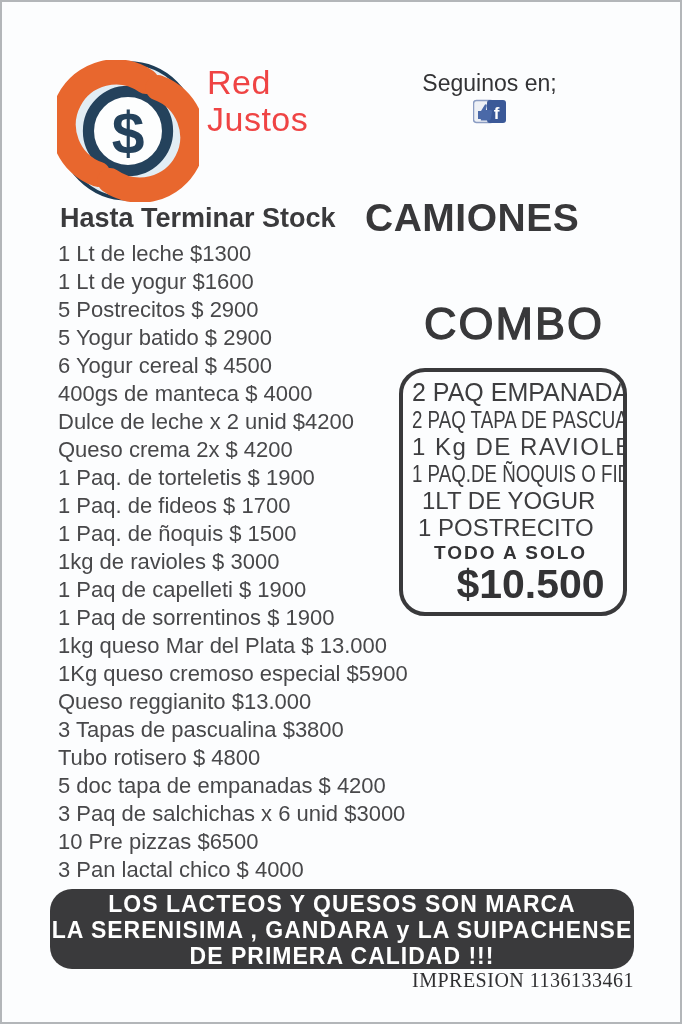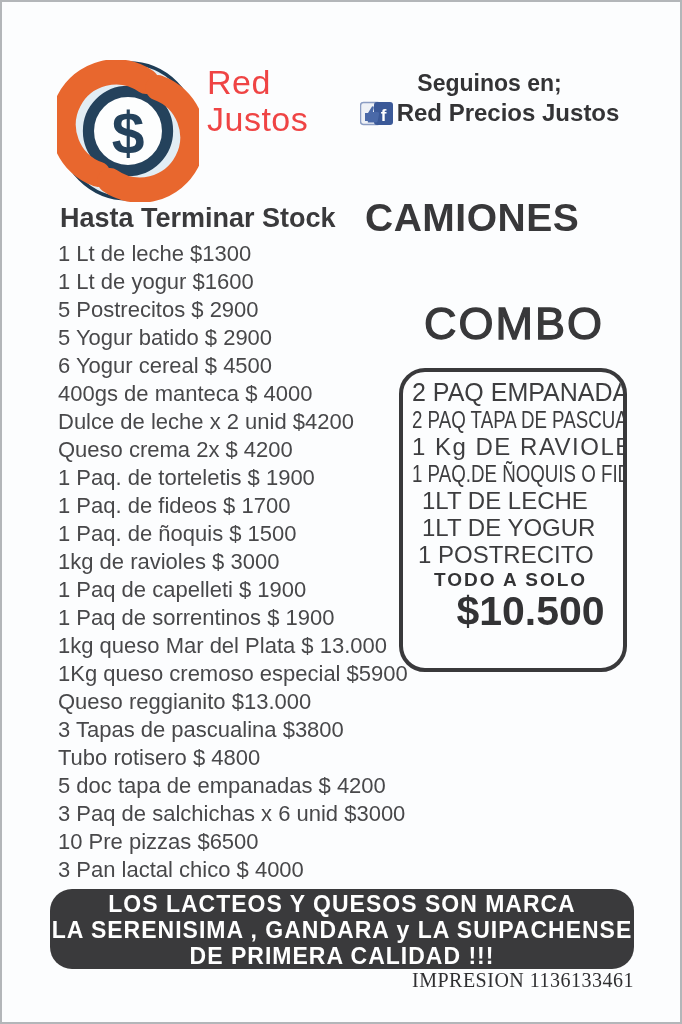--- a/index.html
+++ b/index.html
@@ -6,38 +6,38 @@
   .page{
     position:relative; width:682px; height:1024px; margin:0 auto;
     background:#fcfdfe; border:2px solid #b3b6b9; box-sizing:border-box;
     overflow:hidden; font-family:"Liberation Sans", sans-serif; color:#414143;
   }
   
   .logo{position:absolute; left:55px; top:58px; width:142px; height:142px;}
   .brand{position:absolute; left:205px; top:62px; font-size:34px; line-height:37px;
          font-weight:500; color:#ef4444; letter-spacing:0.5px;}
   .social{position:absolute; left:360px; top:68px; width:255px; text-align:center;}
-  .social-heading{font-size:23px; font-weight:700; color:#333335;}
+  .social-heading{font-size:23px; font-weight:400; color:#333335;}
   .social-row{display:flex; align-items:center; justify-content:center; gap:4px; margin-top:2px;}
   .fb-badge{width:33px; height:25px; flex:0 0 auto;}
   .social-handle{font-size:24px; font-weight:700; color:#333335; white-space:nowrap;}
   
   .stock-heading{position:absolute; left:58px; top:201px; font-size:27px; font-weight:700;
                  color:#3a3a3c; white-space:nowrap;}
   .camiones-heading{position:absolute; left:363px; top:194px; font-size:39px; font-weight:700;
                     color:#38383a; letter-spacing:0.5px; white-space:nowrap;}
   
   .price-list{position:absolute; left:56px; top:238px; font-size:22px; line-height:28px;
               color:#48484a; white-space:nowrap;}
   .price-list div{height:28px;}
   
   .combo-heading{position:absolute; left:397px; top:296px; width:230px; text-align:center;
                  font-size:45px; font-weight:400; color:#38383a; letter-spacing:2px;
                  -webkit-text-stroke:1.3px #38383a;}
-  .combo-box{position:absolute; left:397px; top:366px; width:228px; height:304px;
+  .combo-box{position:absolute; left:397px; top:366px; width:228px; height:248px;
              border:4px solid #39393b; border-radius:26px; box-sizing:border-box;
              padding:7px 0 0 9px; overflow:hidden; background:#fcfdfe;}
   .combo-item{color:#3d3d3f; line-height:27px; white-space:nowrap;}
   .ci-1{font-size:25px;}
   .ci-2{font-size:24px; transform:scaleX(0.78); transform-origin:left center;}
   .ci-3{font-size:24px; letter-spacing:1.5px;}
   .ci-4{font-size:24px; transform:scaleX(0.78); transform-origin:left center;}
   .ci-5,.ci-6{font-size:24px; padding-left:10px;}
   .ci-7{font-size:24px; padding-left:6px;}
   .combo-tagline{font-size:19px; font-weight:700; letter-spacing:2px; color:#333335;
@@ -77,21 +77,20 @@
     <div class="social-heading">Seguinos en;</div>
     <div class="social-row">
       <span class="fb-badge">
         <svg viewBox="0 0 33 25" width="33" height="25" aria-hidden="true">
           <rect x="0.5" y="1.5" width="20" height="22" rx="3" fill="#eef1f6" stroke="#8b9dc3" stroke-width="1.5"></rect>
           <rect x="14" y="1" width="19" height="23" rx="3" fill="#3b5998"></rect>
           <path d="M5 12 h3 v8 h-3 z M8 12 l4 -6.5 q2 -1 1.8 1.2 l-0.9 4.3 h4.6 q2 0 1.6 2 l-1.4 7 q-0.3 1.5 -2 1.5 h-7.9 z" fill="#4a69a8"></path>
           <text x="23.5" y="19.5" text-anchor="middle" font-family="Liberation Sans, sans-serif" font-weight="bold" font-size="17" fill="#ffffff">f</text>
         </svg>
       </span>
-      <span class="social-handle">Red Precios Justos</span>
     </div>
   </div>
 
   <div class="stock-heading">Hasta Terminar Stock</div>
   <div class="camiones-heading">CAMIONES</div>
 
   <div class="price-list">
     <div>1 Lt de leche $1300</div>
     <div>1 Lt de yogur $1600</div>
     <div>5 Postrecitos $ 2900</div>
@@ -117,21 +116,20 @@
     <div>3 Pan lactal chico $ 4000</div>
   </div>
 
   <div class="combo-heading">COMBO</div>
 
   <div class="combo-box">
     <div class="combo-item ci-1">2 PAQ EMPANADA</div>
     <div class="combo-item ci-2">2 PAQ TAPA DE PASCUALINA</div>
     <div class="combo-item ci-3">1 Kg DE RAVIOLES</div>
     <div class="combo-item ci-4">1 PAQ.DE ÑOQUIS O FIDEOS</div>
-    <div class="combo-item ci-5">1LT DE LECHE</div>
     <div class="combo-item ci-6">1LT DE YOGUR</div>
     <div class="combo-item ci-7">1 POSTRECITO</div>
     <div class="combo-tagline">TODO A SOLO</div>
     <div class="combo-price">$10.500</div>
   </div>
 
   <div class="banner">
     <div>LOS LACTEOS Y QUESOS SON MARCA</div>
     <div>LA SERENISIMA , GANDARA y LA SUIPACHENSE</div>
     <div>DE PRIMERA CALIDAD !!!</div>

